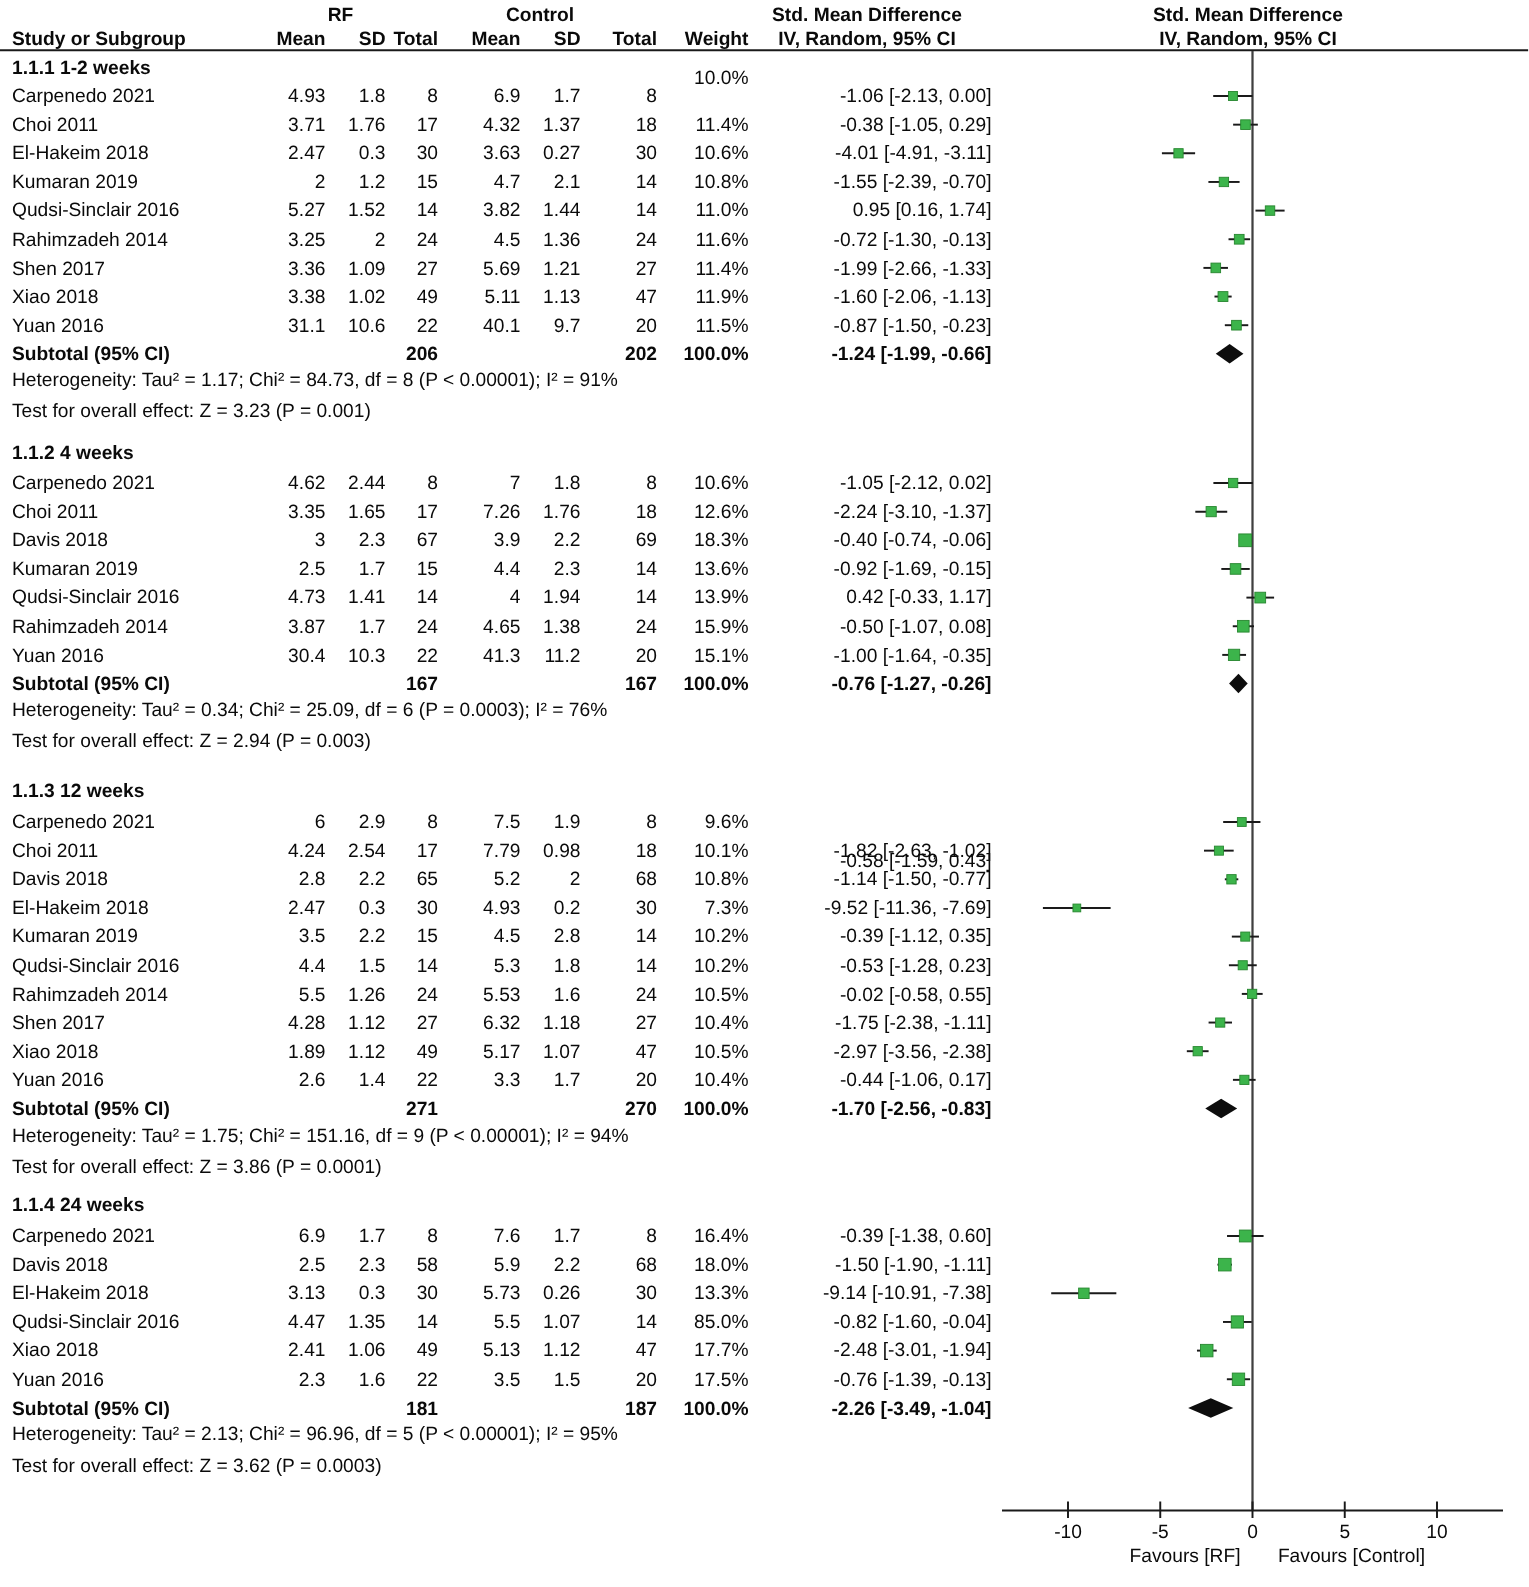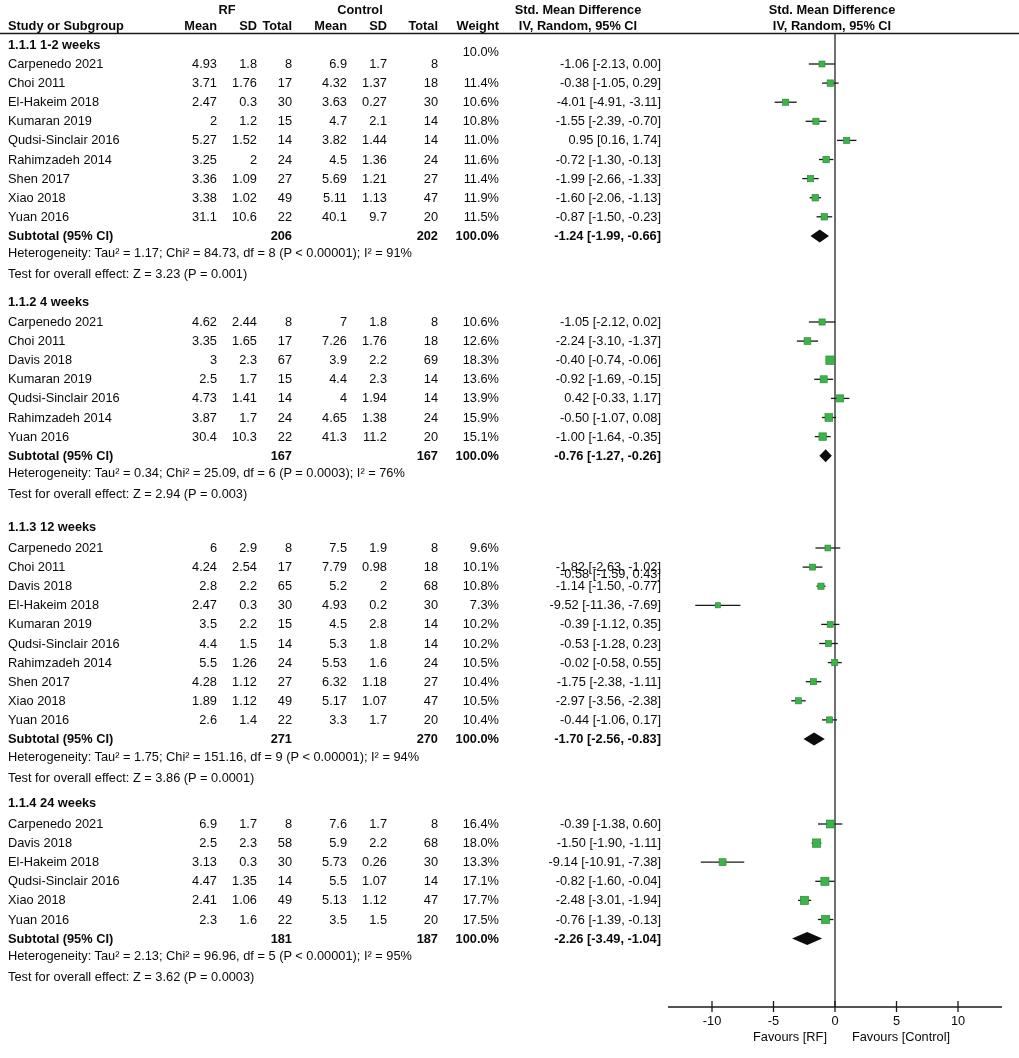--- a/index.html
+++ b/index.html
@@ -402,21 +402,21 @@
       <div class="abs" style="top: 854.2px; right: 581px;">30</div>
       <div class="abs" style="top: 854.2px; right: 520px;">13.3%</div>
       <div class="abs" style="top: 854.2px; right: 358px;">-9.14 [-10.91, -7.38]</div>
       <div class="abs" style="top: 873.3px; left: 8px;">Qudsi-Sinclair 2016</div>
       <div class="abs" style="top: 873.3px; right: 802px;">4.47</div>
       <div class="abs" style="top: 873.3px; right: 762px;">1.35</div>
       <div class="abs" style="top: 873.3px; right: 727px;">14</div>
       <div class="abs" style="top: 873.3px; right: 672px;">5.5</div>
       <div class="abs" style="top: 873.3px; right: 632px;">1.07</div>
       <div class="abs" style="top: 873.3px; right: 581px;">14</div>
-      <div class="abs" style="top: 873.3px; right: 520px;">17.1%</div>
+      <div class="abs" style="top: 873.3px; right: 520px;">85.0%</div>
       <div class="abs" style="top: 873.3px; right: 358px;">-0.82 [-1.60, -0.04]</div>
       <div class="abs" style="top: 892.4px; left: 8px;">Xiao 2018</div>
       <div class="abs" style="top: 892.4px; right: 802px;">2.41</div>
       <div class="abs" style="top: 892.4px; right: 762px;">1.06</div>
       <div class="abs" style="top: 892.4px; right: 727px;">49</div>
       <div class="abs" style="top: 892.4px; right: 672px;">5.13</div>
       <div class="abs" style="top: 892.4px; right: 632px;">1.12</div>
       <div class="abs" style="top: 892.4px; right: 581px;">47</div>
       <div class="abs" style="top: 892.4px; right: 520px;">17.7%</div>
       <div class="abs" style="top: 892.4px; right: 358px;">-2.48 [-3.01, -1.94]</div>

